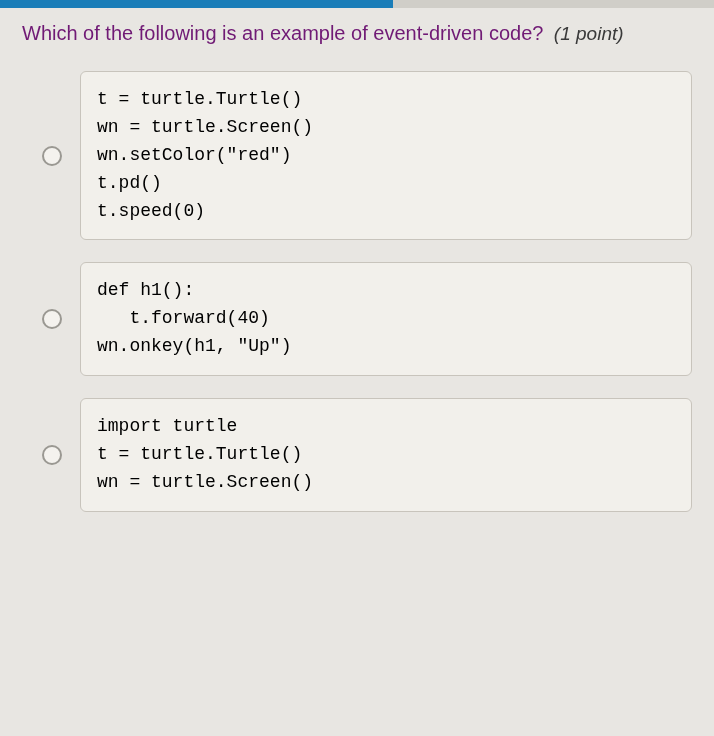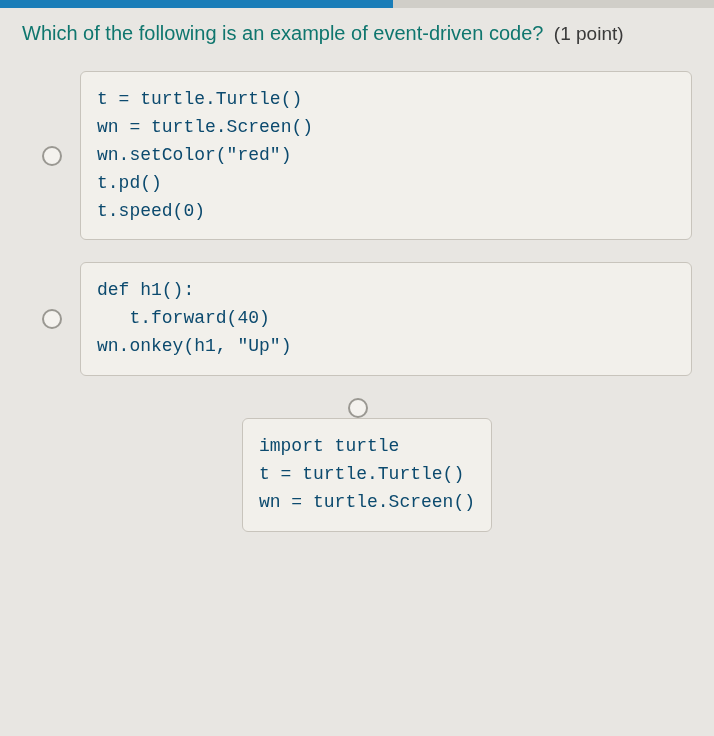--- a/index.html
+++ b/index.html
@@ -24,24 +24,25 @@
   }
   .content {
     padding: 14px 18px 0 18px;
   }
   .question-row {
     margin-bottom: 26px;
     padding: 0 4px;
   }
   .question-text {
     font-size: 20px;
-    color: #0f766e;
+    color: #701a75;
     display: inline;
   }
   .points {
+    font-style: italic;
     font-size: 19px;
     color: #3a3a3a;
     margin-left: 6px;
   }
   .options {
     padding-left: 24px;
     padding-right: 4px;
   }
   .option-row {
     display: flex;
@@ -59,21 +60,21 @@
   }
   .code-box {
     flex: 1;
     background: #f2f0eb;
     border: 1px solid #c8c4bc;
     border-radius: 6px;
     padding: 14px 16px;
     font-family: "Courier New", Courier, monospace;
     font-size: 18px;
     line-height: 1.55;
-    color: #0c4a6e;
+    color: #000000;
     white-space: pre;
     overflow: hidden;
   }
 </style>
 </head>
 <body>
 
 <div class="progress-bar">
   <div class="progress-fill"></div>
 </div>
@@ -96,21 +97,21 @@
     </div>
 
     <div class="option-row">
       <div class="radio"></div>
       <div class="code-box">def h1():
    t.forward(40)
 wn.onkey(h1, "Up")</div>
     </div>
 
 
-    <div class="option-row" style="margin-bottom:0;flex-direction:column;">
+    <div class="option-row" style="margin-bottom:0;">
       <div class="radio"></div>
       <div class="code-box">import turtle
 t = turtle.Turtle()
 wn = turtle.Screen()</div>
     </div>
 
   </div>
 </div>
 
 </body></html>

